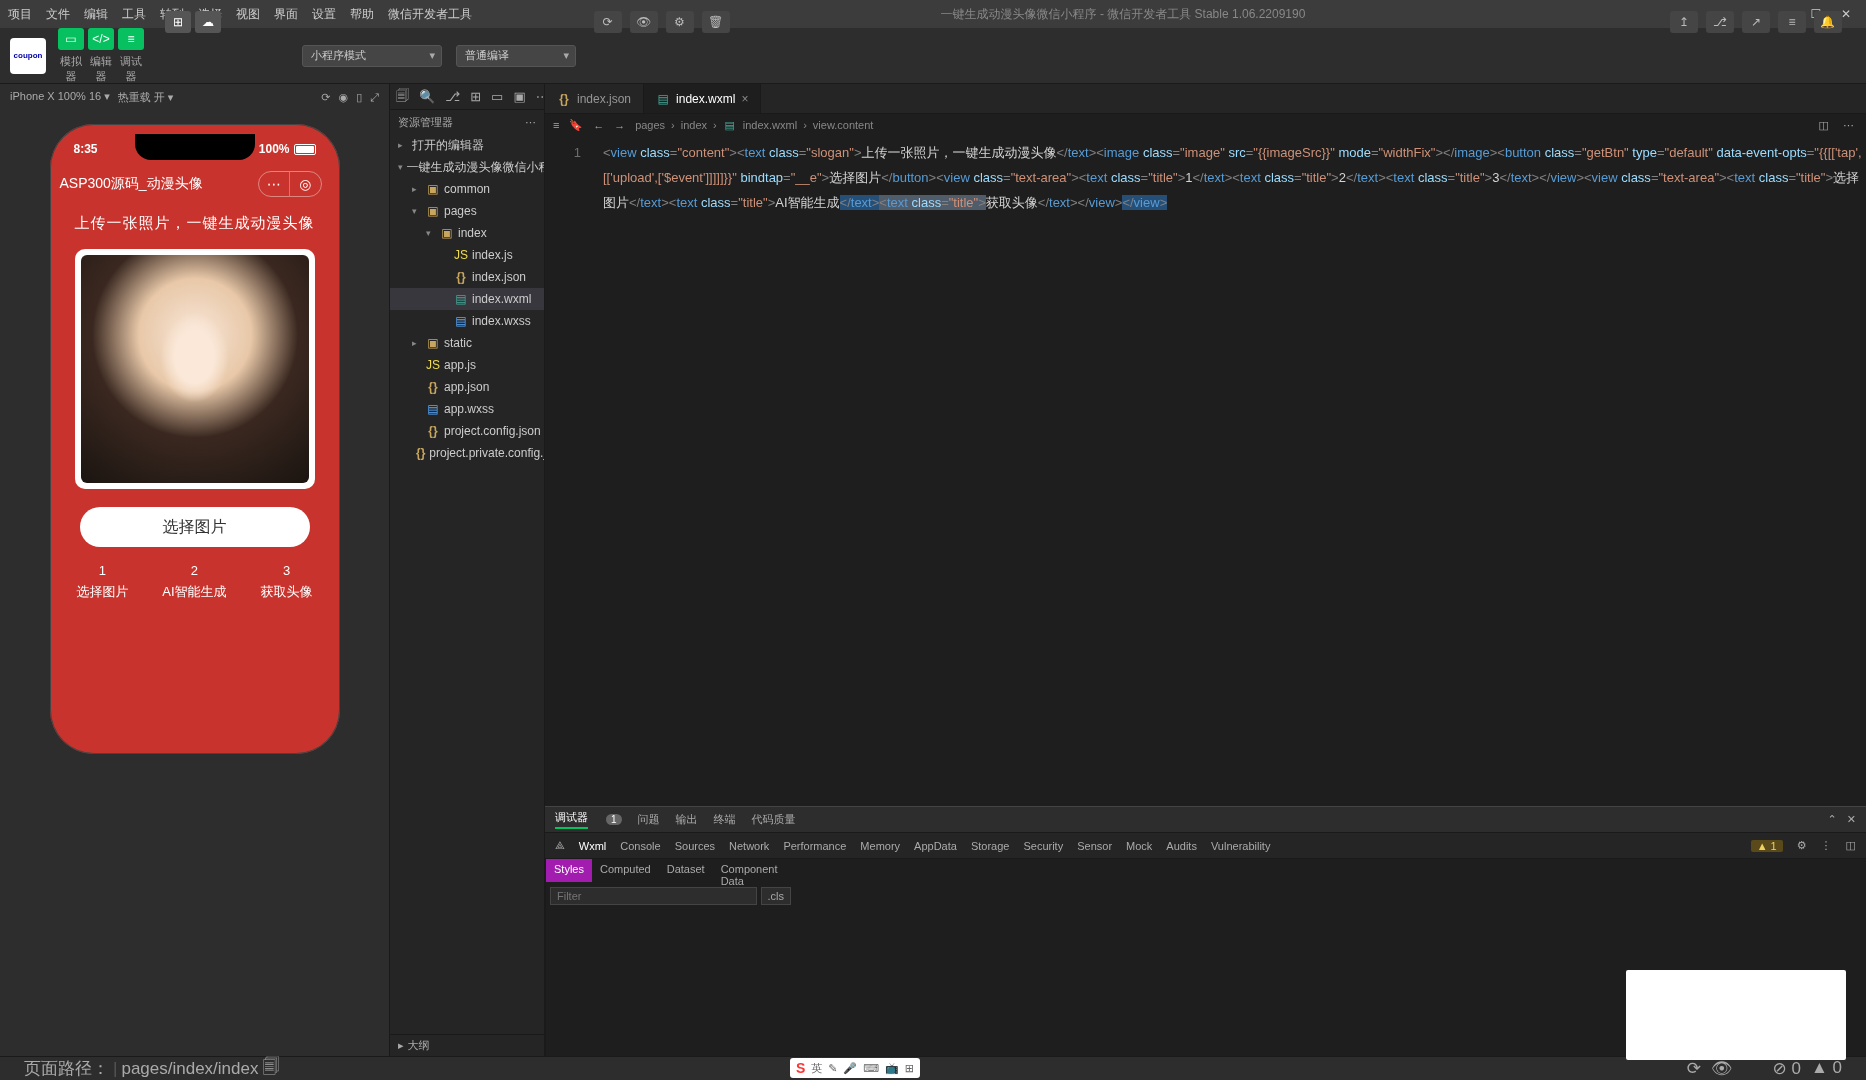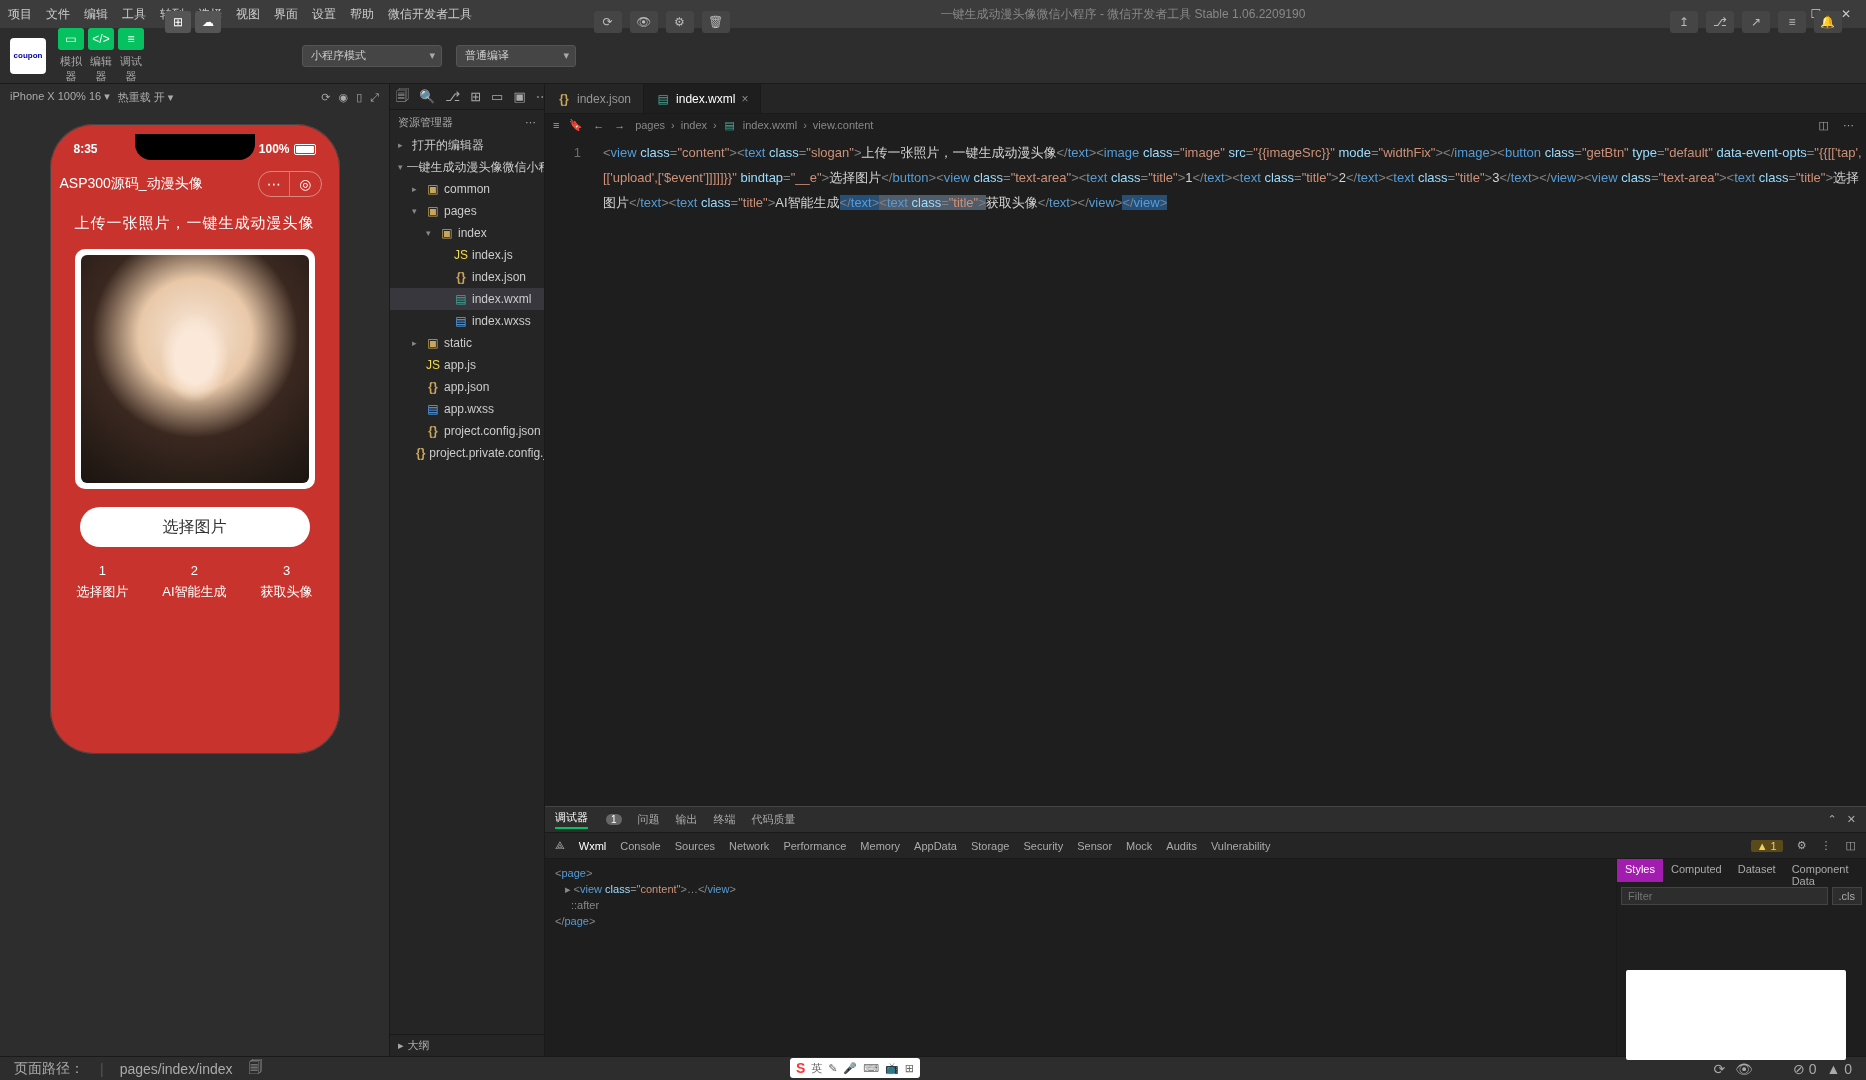--- a/index.html
+++ b/index.html
@@ -94,21 +94,21 @@
 .styles { width:250px; border-left:1px solid #1a1a1a; display:flex; flex-direction:column; }
 .sttabs { height:24px; display:flex; font-size:11px; }
 .sttabs div { padding:4px 8px; color:#aaa; cursor:pointer; }
 .sttabs .on { background:#a21caf; color:#fff; border-bottom:1px solid #1e1e1e; }
 .stfilter { display:flex; padding:4px; gap:4px; }
 .stfilter input { flex:1; background:#2d2d2d; border:1px solid #444; color:#ccc; padding:2px 6px; font-size:11px; }
 .stfilter .cls { background:#2d2d2d; border:1px solid #444; padding:2px 6px; font-size:11px; color:#aaa; }
 .whitebox { position:absolute; right:20px; bottom:20px; width:220px; height:90px; background:#fff; border-radius:2px; }
 .imebar { position:absolute; left:790px; bottom:2px; display:flex; align-items:center; gap:6px; padding:2px 6px; background:#fff; border-radius:3px; font-size:11px; color:#666; }
 .imebar .s { color:#f33; font-weight:bold; font-size:14px; }
-.footer { height:24px; background:#2d2d2d; display:flex; align-items:center; padding:0 14px; gap:16px; font-size:14px; color:#aaa; border-top:1px solid #1a1a1a; }
+.footer { height:24px; background:#2d2d2d; display:flex; align-items:center; padding:0 24px; gap:4px; font-size:17px; color:#aaa; border-top:1px solid #1a1a1a; }
 .footer .sep { color:#555; }
 .footer .right { margin-left:auto; display:flex; gap:10px; }
 </style>
 </head>
 <body>
 
 <div class="titlebar">
   <div class="menu">
     <span>项目</span>
     <span>文件</span>
@@ -403,26 +403,20 @@
         <span>Sensor</span>
         <span>Mock</span>
         <span>Audits</span>
         <span>Vulnerability</span>
         <span class="warn">▲ 1</span>
         <span>⚙</span>
         <span>⋮</span>
         <span>◫</span>
       </div>
       <div class="devbody">
-        <div class="domtree">
-          <div class="l">&lt;<span class="t">page</span>&gt;</div>
-          <div class="l" style="padding-left:10px">▸ &lt;<span class="t">view</span> <span class="a">class</span>=<span class="s">"content"</span>&gt;…&lt;/<span class="t">view</span>&gt;</div>
-          <div class="l" style="padding-left:16px"><span>::after</span></div>
-          <div class="l">&lt;/<span class="t">page</span>&gt;</div>
-        </div>
         <div class="styles">
           <div class="sttabs">
             <div class="on">Styles</div>
             <div>Computed</div>
             <div>Dataset</div>
             <div>Component Data</div>
           </div>
           <div class="stfilter">
             <input placeholder="Filter" style="">
             <div class="cls">.cls</div>

